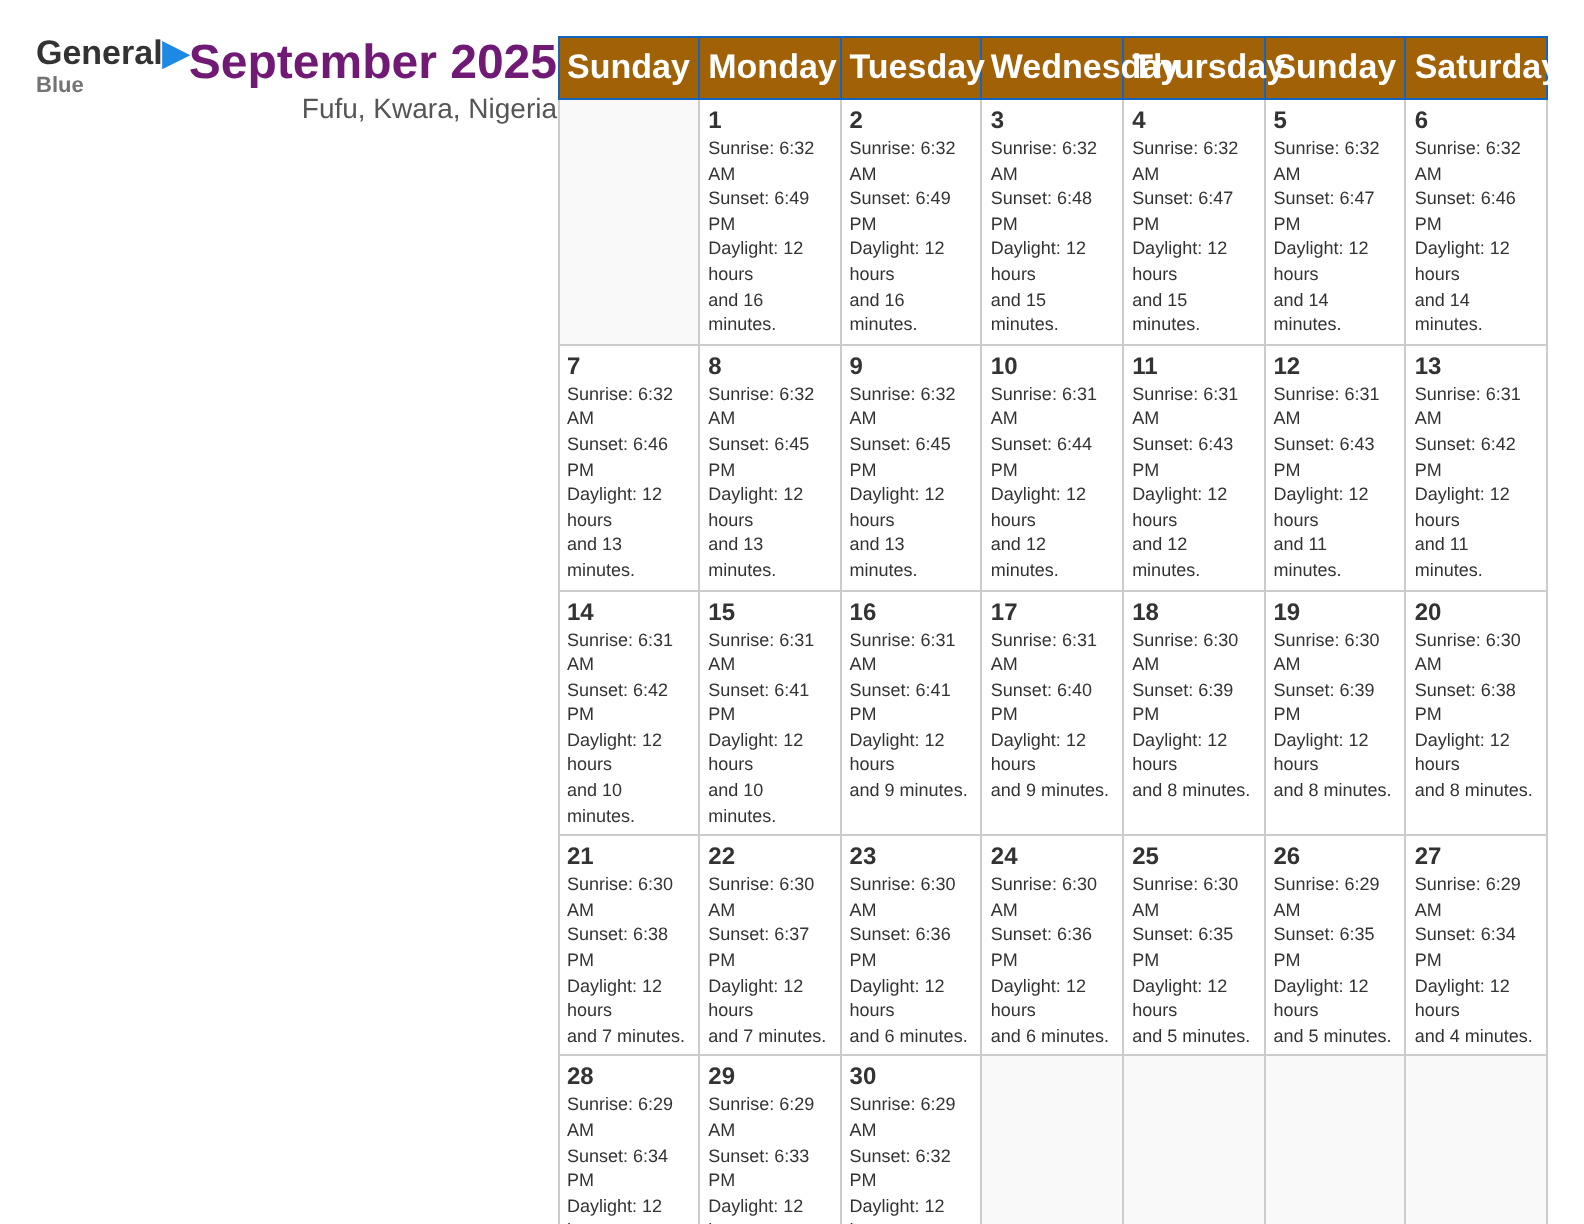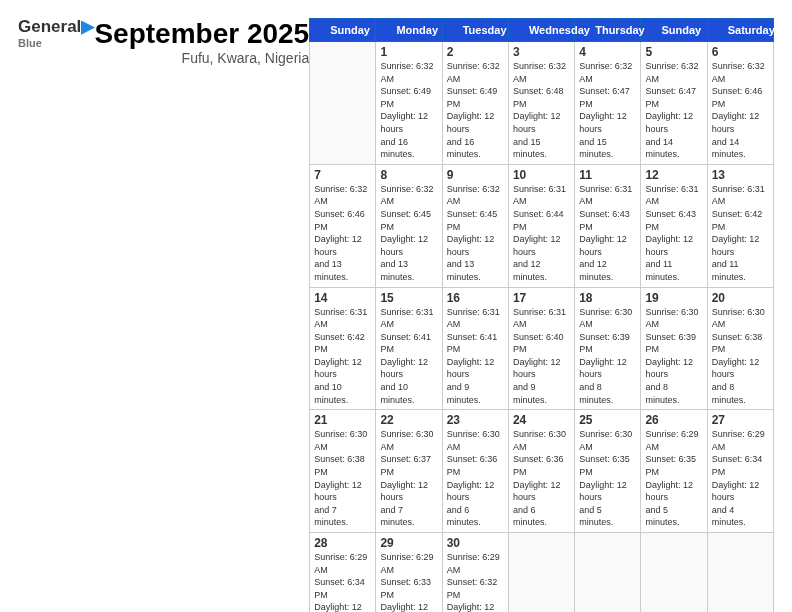--- a/index.html
+++ b/index.html
@@ -24,41 +24,41 @@
       margin-bottom: 10px;
     }
     .logo {
       display: flex;
       align-items: center;
     }
     .title-block {
       text-align: right;
     }
     .month-title {
-      font-size: 28px;
+      font-size: 24px;
       font-weight: bold;
-      color: #000000;
+      color: #701a75;
     }
     .location {
       font-size: 14px;
       color: #555;
     }
     .calendar {
       flex: 1;
       border: 1px solid #ccc;
       border-collapse: collapse;
       width: 100%;
       table-layout: fixed;
     }
     .calendar th {
-      background: #1d4ed8;
+      background: #a16207;
       color: #fff;
-      font-size: 11px;
+      font-size: 17px;
       font-weight: bold;
-      padding: 5px 20px;
+      padding: 5px 4px;
       text-align: left;
       border: 1px solid #1565c0;
     }
     .calendar td {
       border: 1px solid #ccc;
       vertical-align: top;
       padding: 3px 4px;
       font-size: 9.5px;
       color: #333;
       width: calc(100% / 7);

